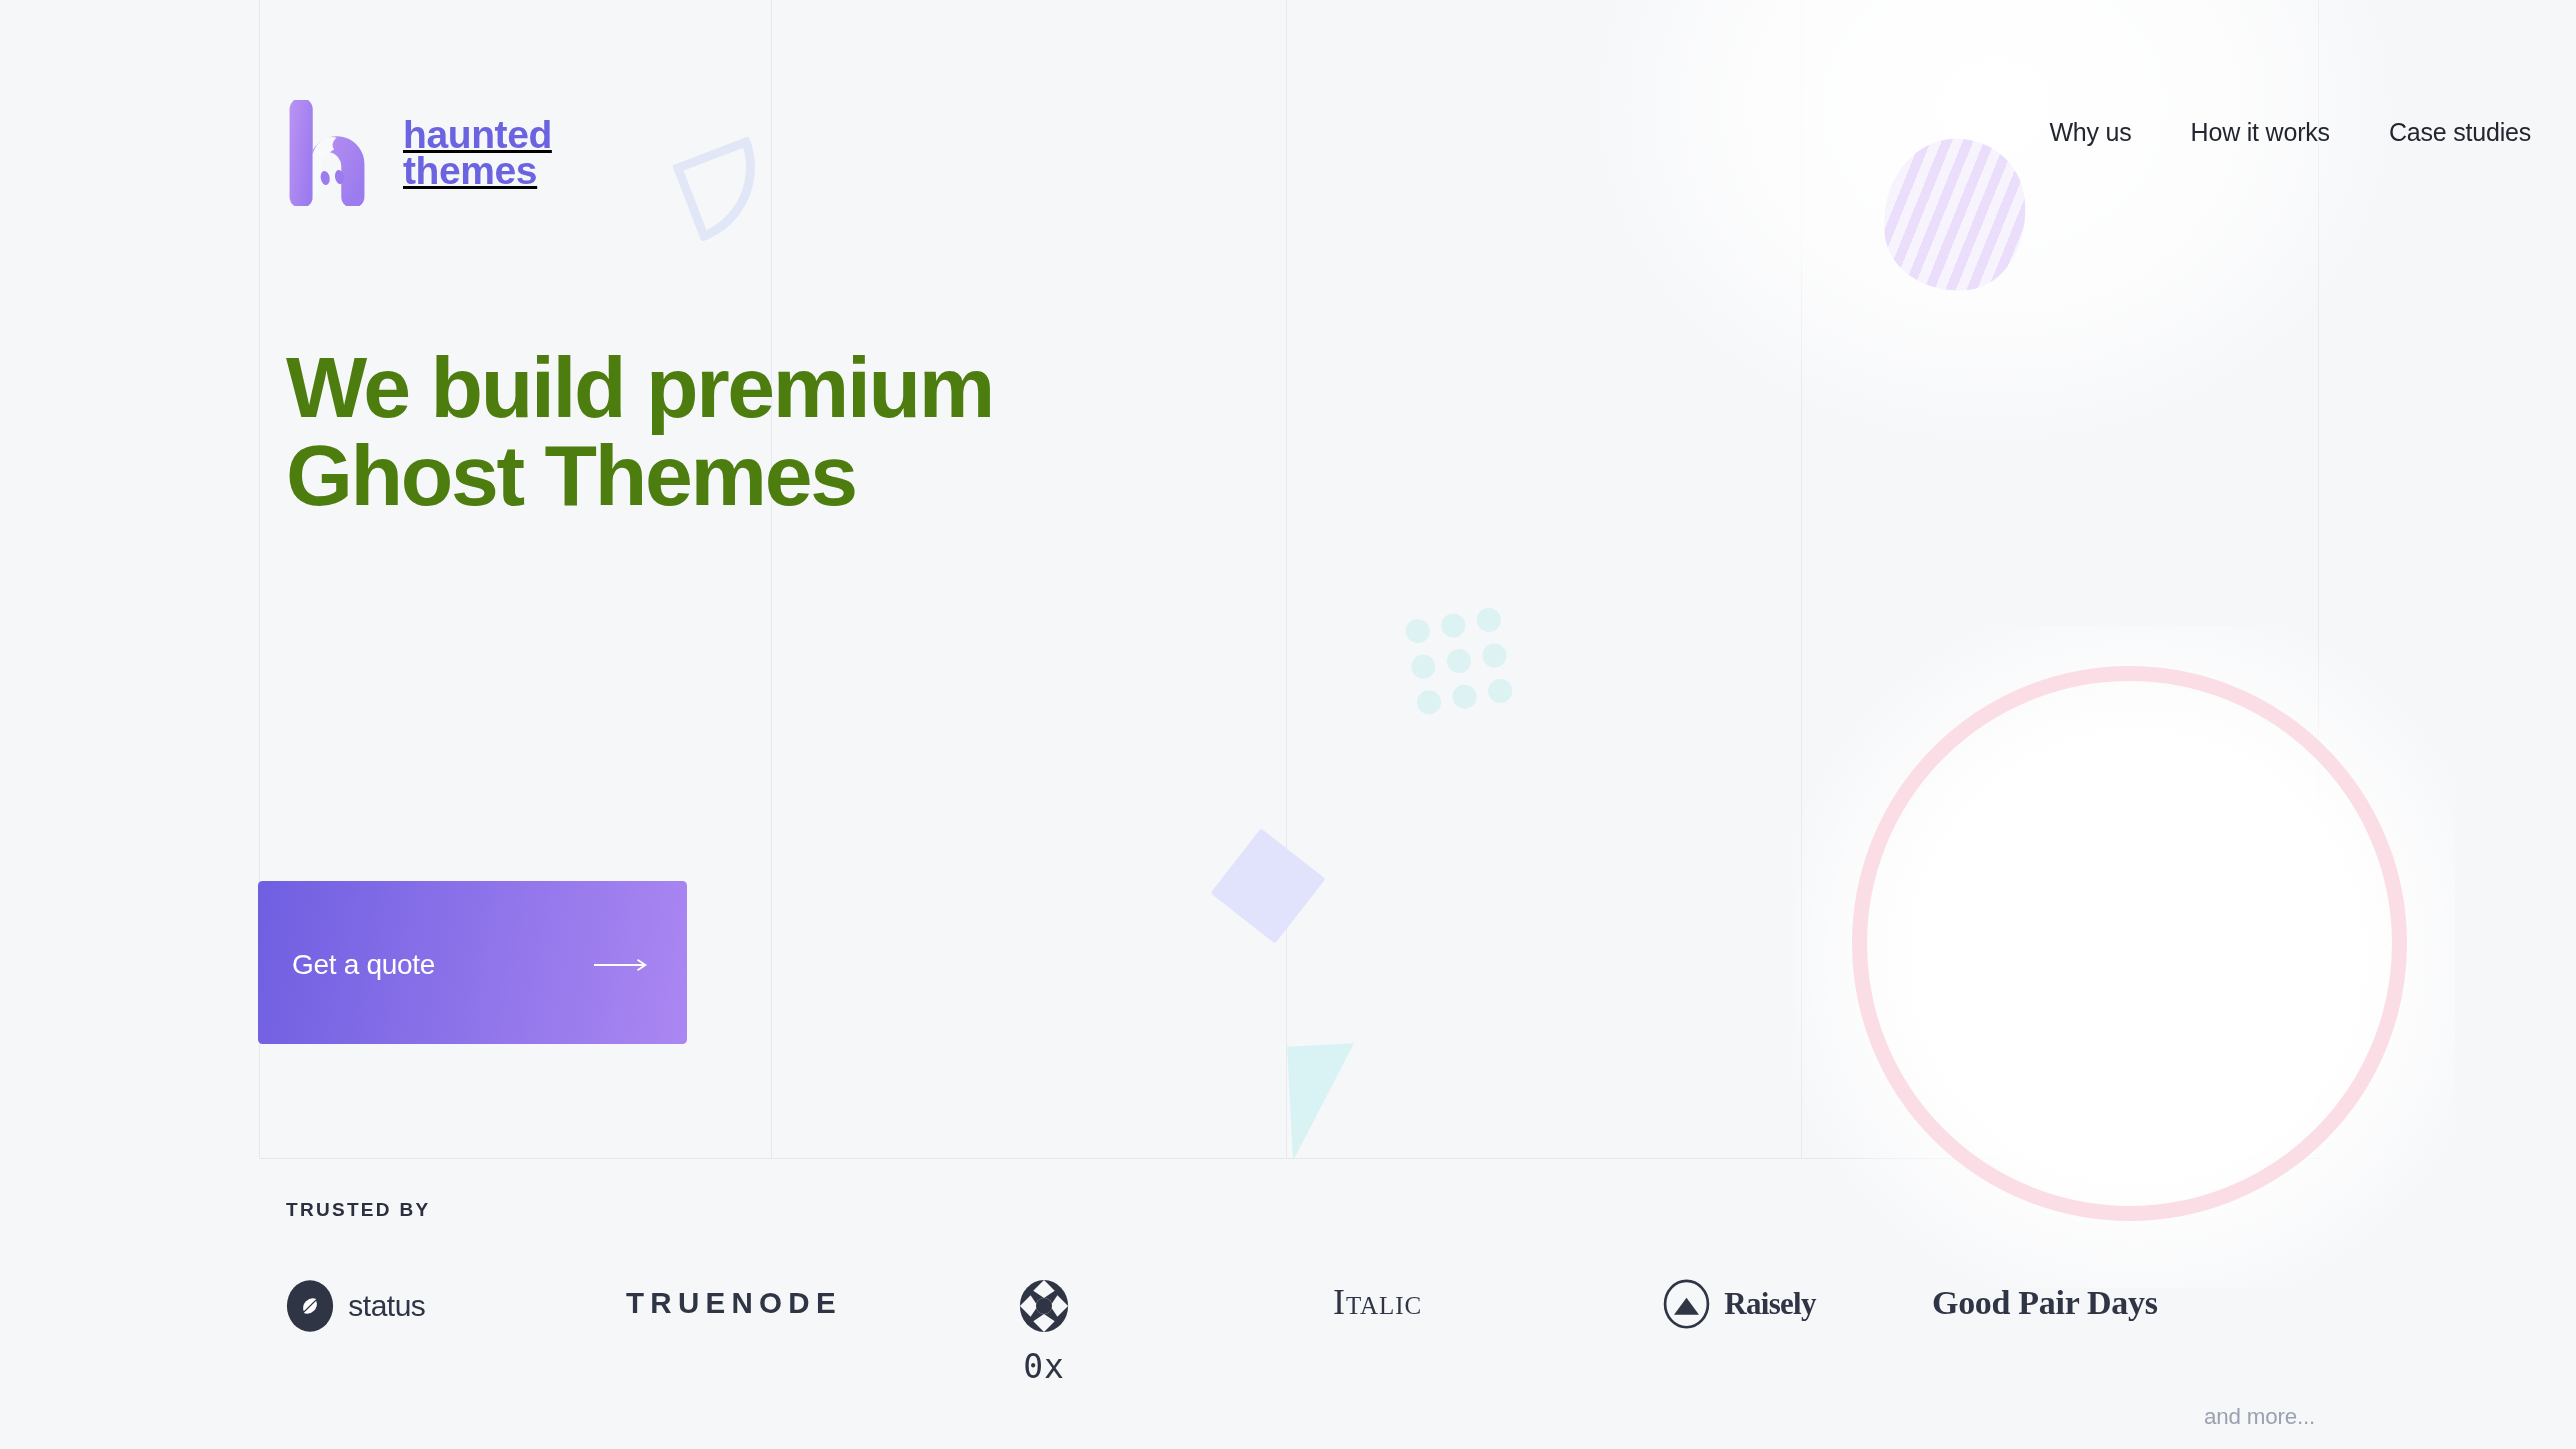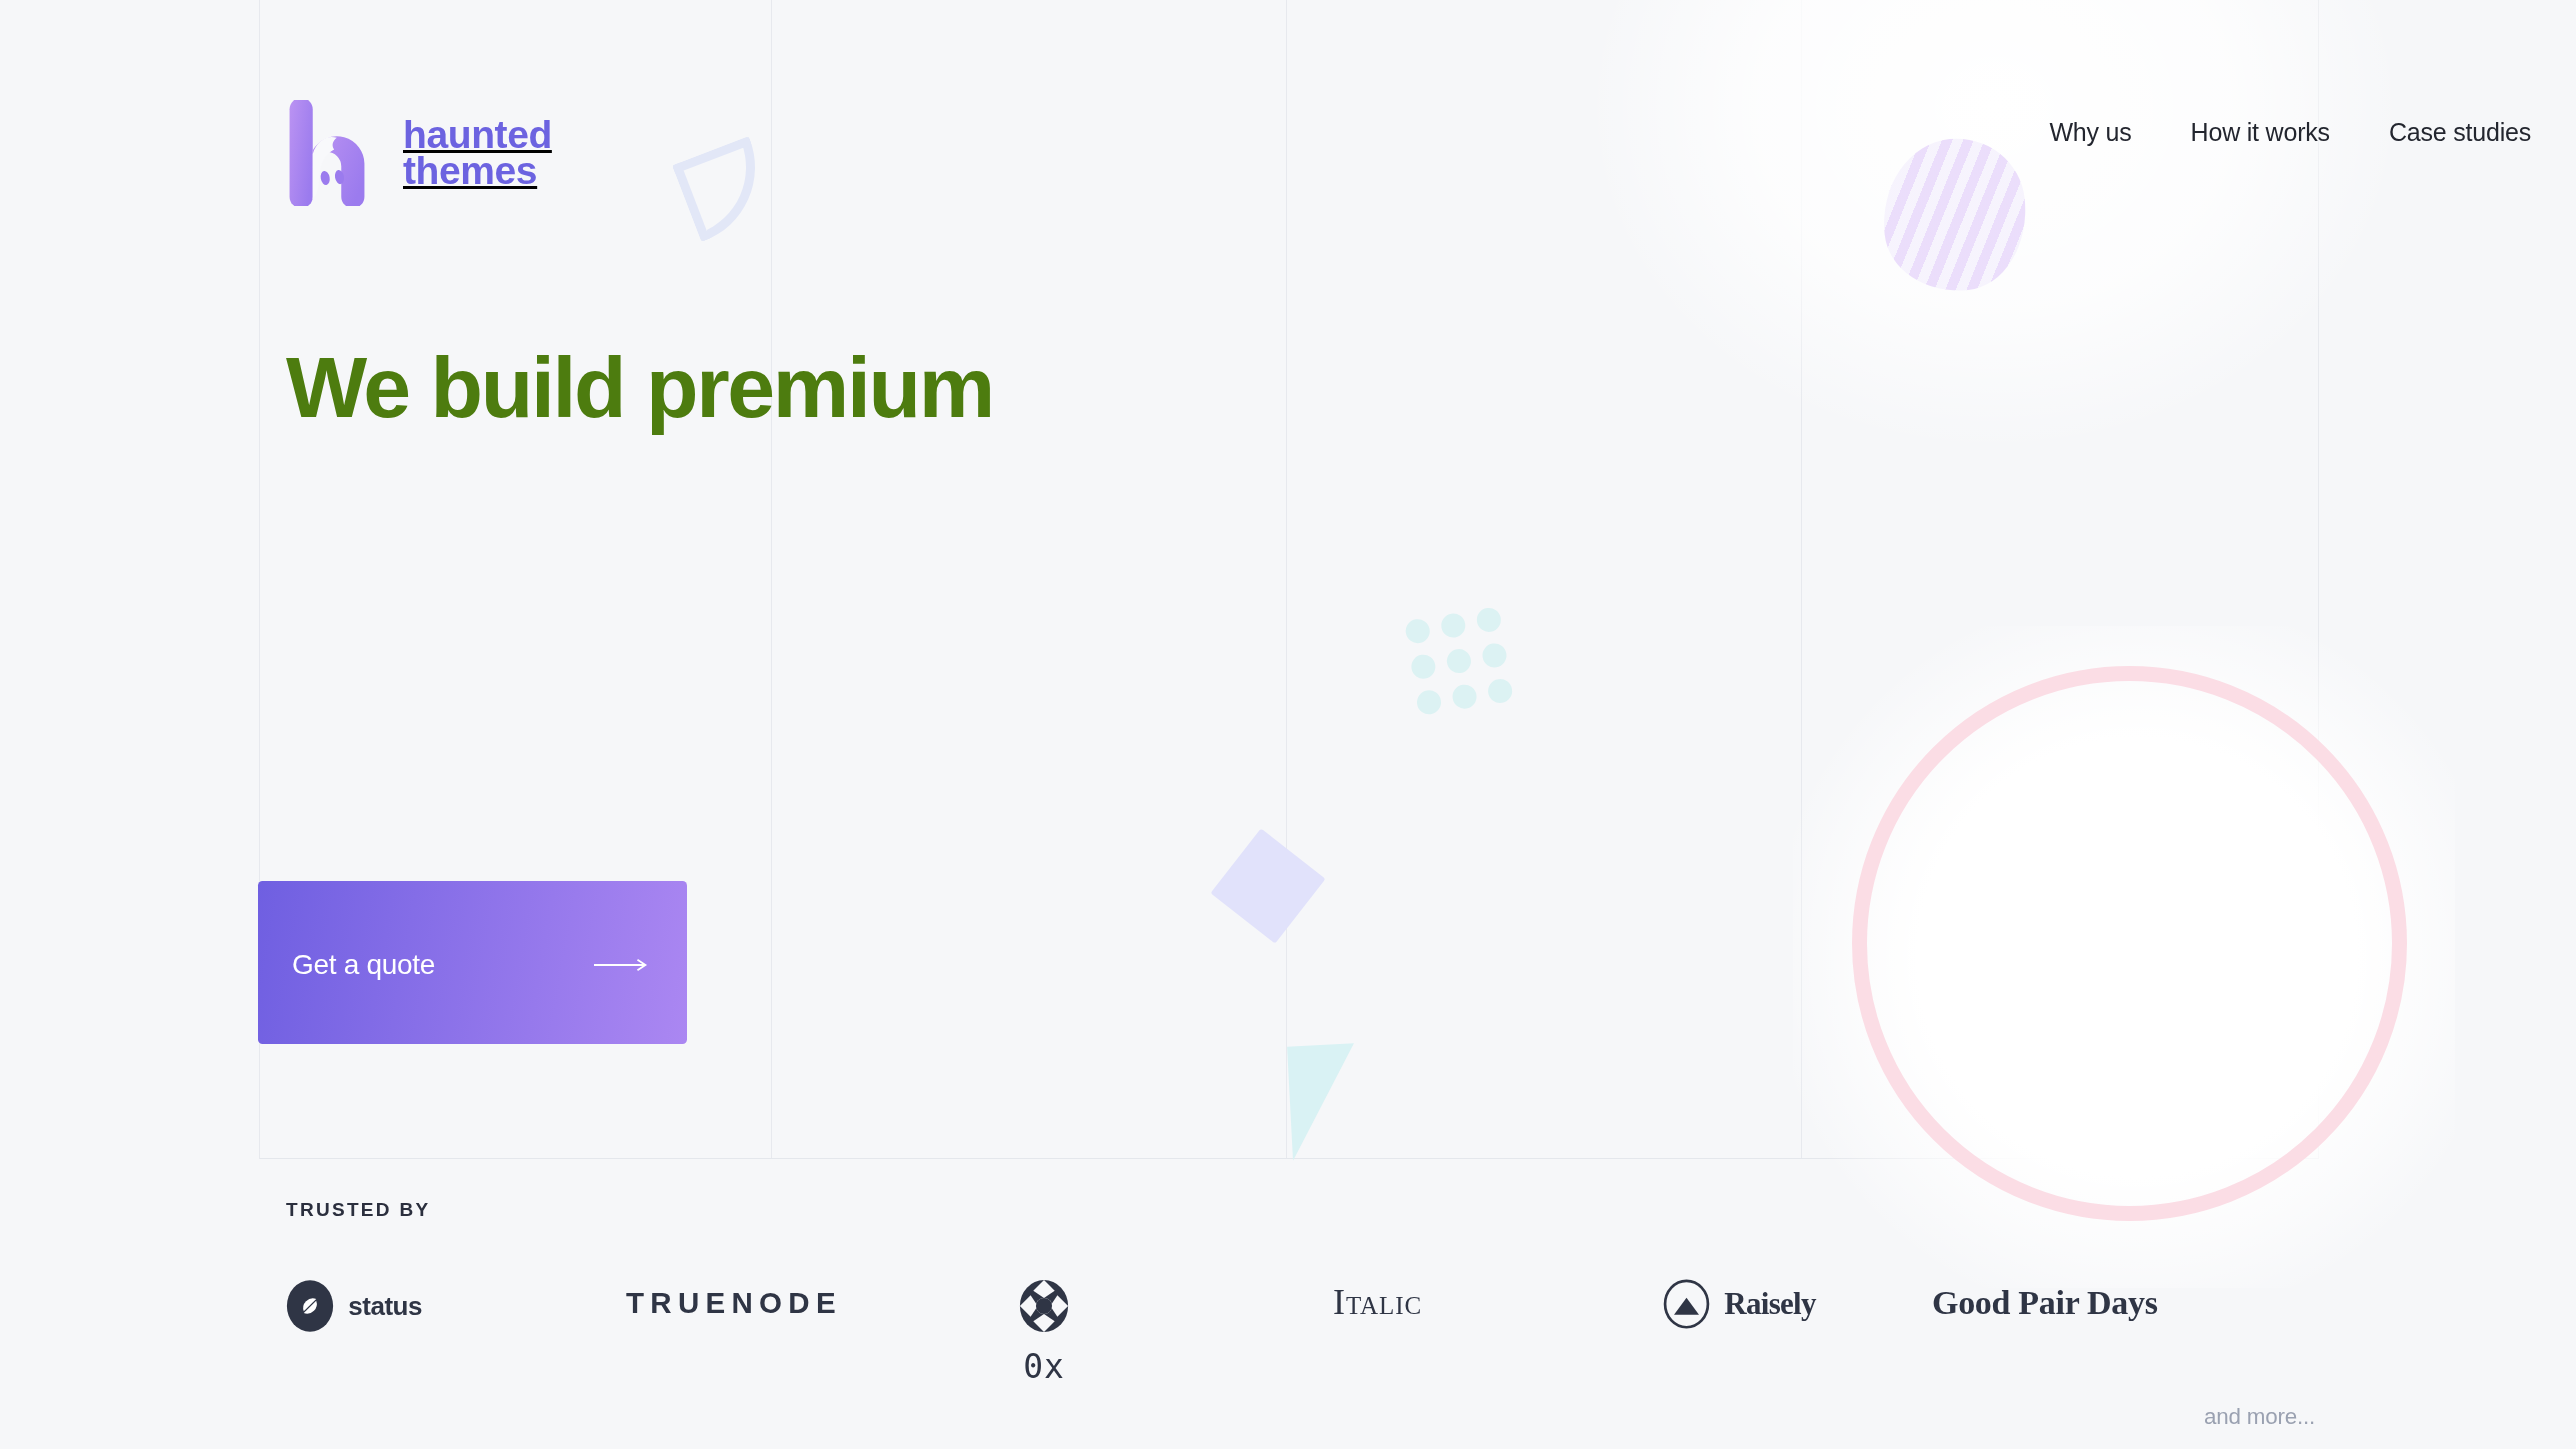--- a/index.html
+++ b/index.html
@@ -137,21 +137,21 @@
   .logos { position:absolute; left:286px; top:1261px; width:2013px; height:98px; }
   .logo-item { position:absolute; display:flex; align-items:center; gap:14.3px; color:#2f3545; }
 
   .li-status { left:0px;    top:18px; }
   .li-true   { left:340px;  top:25px; }
   .li-0x     { left:733px;  top:18px;flex-direction:column; }
   .li-italic { left:1047px; top:19.7px; }
   .li-raise  { left:1377px; top:18px; }
   .li-good   { left:1646px; top:23px; }
 
-  .w-status { font-size:26px; font-weight:700; letter-spacing:-0.5px; }
+  .w-status { font-size:30px; font-weight:400; letter-spacing:-0.5px; }
   .w-true   { font-size:29.5px; font-weight:800; letter-spacing:6.3px; }
   .w-0x     { font-size:33px; font-weight:400; letter-spacing:0.9px; font-family:"DejaVu Sans Mono", monospace; }
   .w-italic { font-size:36px; font-weight:500; letter-spacing:0.9px; font-family:"Liberation Serif", serif; font-variant:small-caps; }
   .w-raise  { font-size:31px; font-weight:700; letter-spacing:-0.7px; font-family:"Liberation Serif", serif; }
   .w-good   { font-size:34px; font-weight:700; letter-spacing:-0.3px; font-family:"Liberation Serif", serif; }
 
   .and-more {
     position:absolute; right:261px; top:1404px;
     font-size:22.4px; color:#9aa1b1; letter-spacing:-0.2px;
   }
@@ -213,20 +213,21 @@
 
   <nav class="nav">
     <a class="nav-link">Why us</a>
     <a class="nav-link">How it works</a>
     <a class="nav-link">Case studies</a>
 
   </nav>
 
   <h1 class="headline">
     <span>We build premium</span>
+    <span class="l2">Ghost Themes</span>
   </h1>
 
 
 
   <button class="cta">
     <span class="cta-label">Get a quote</span>
     <svg class="cta-arrow" viewBox="0 0 62 18">
       <path d="M0 9 H57 M49 3 L58 9 L49 15" fill="none" stroke="#ffffff" stroke-width="2"></path>
     </svg>
   </button>

